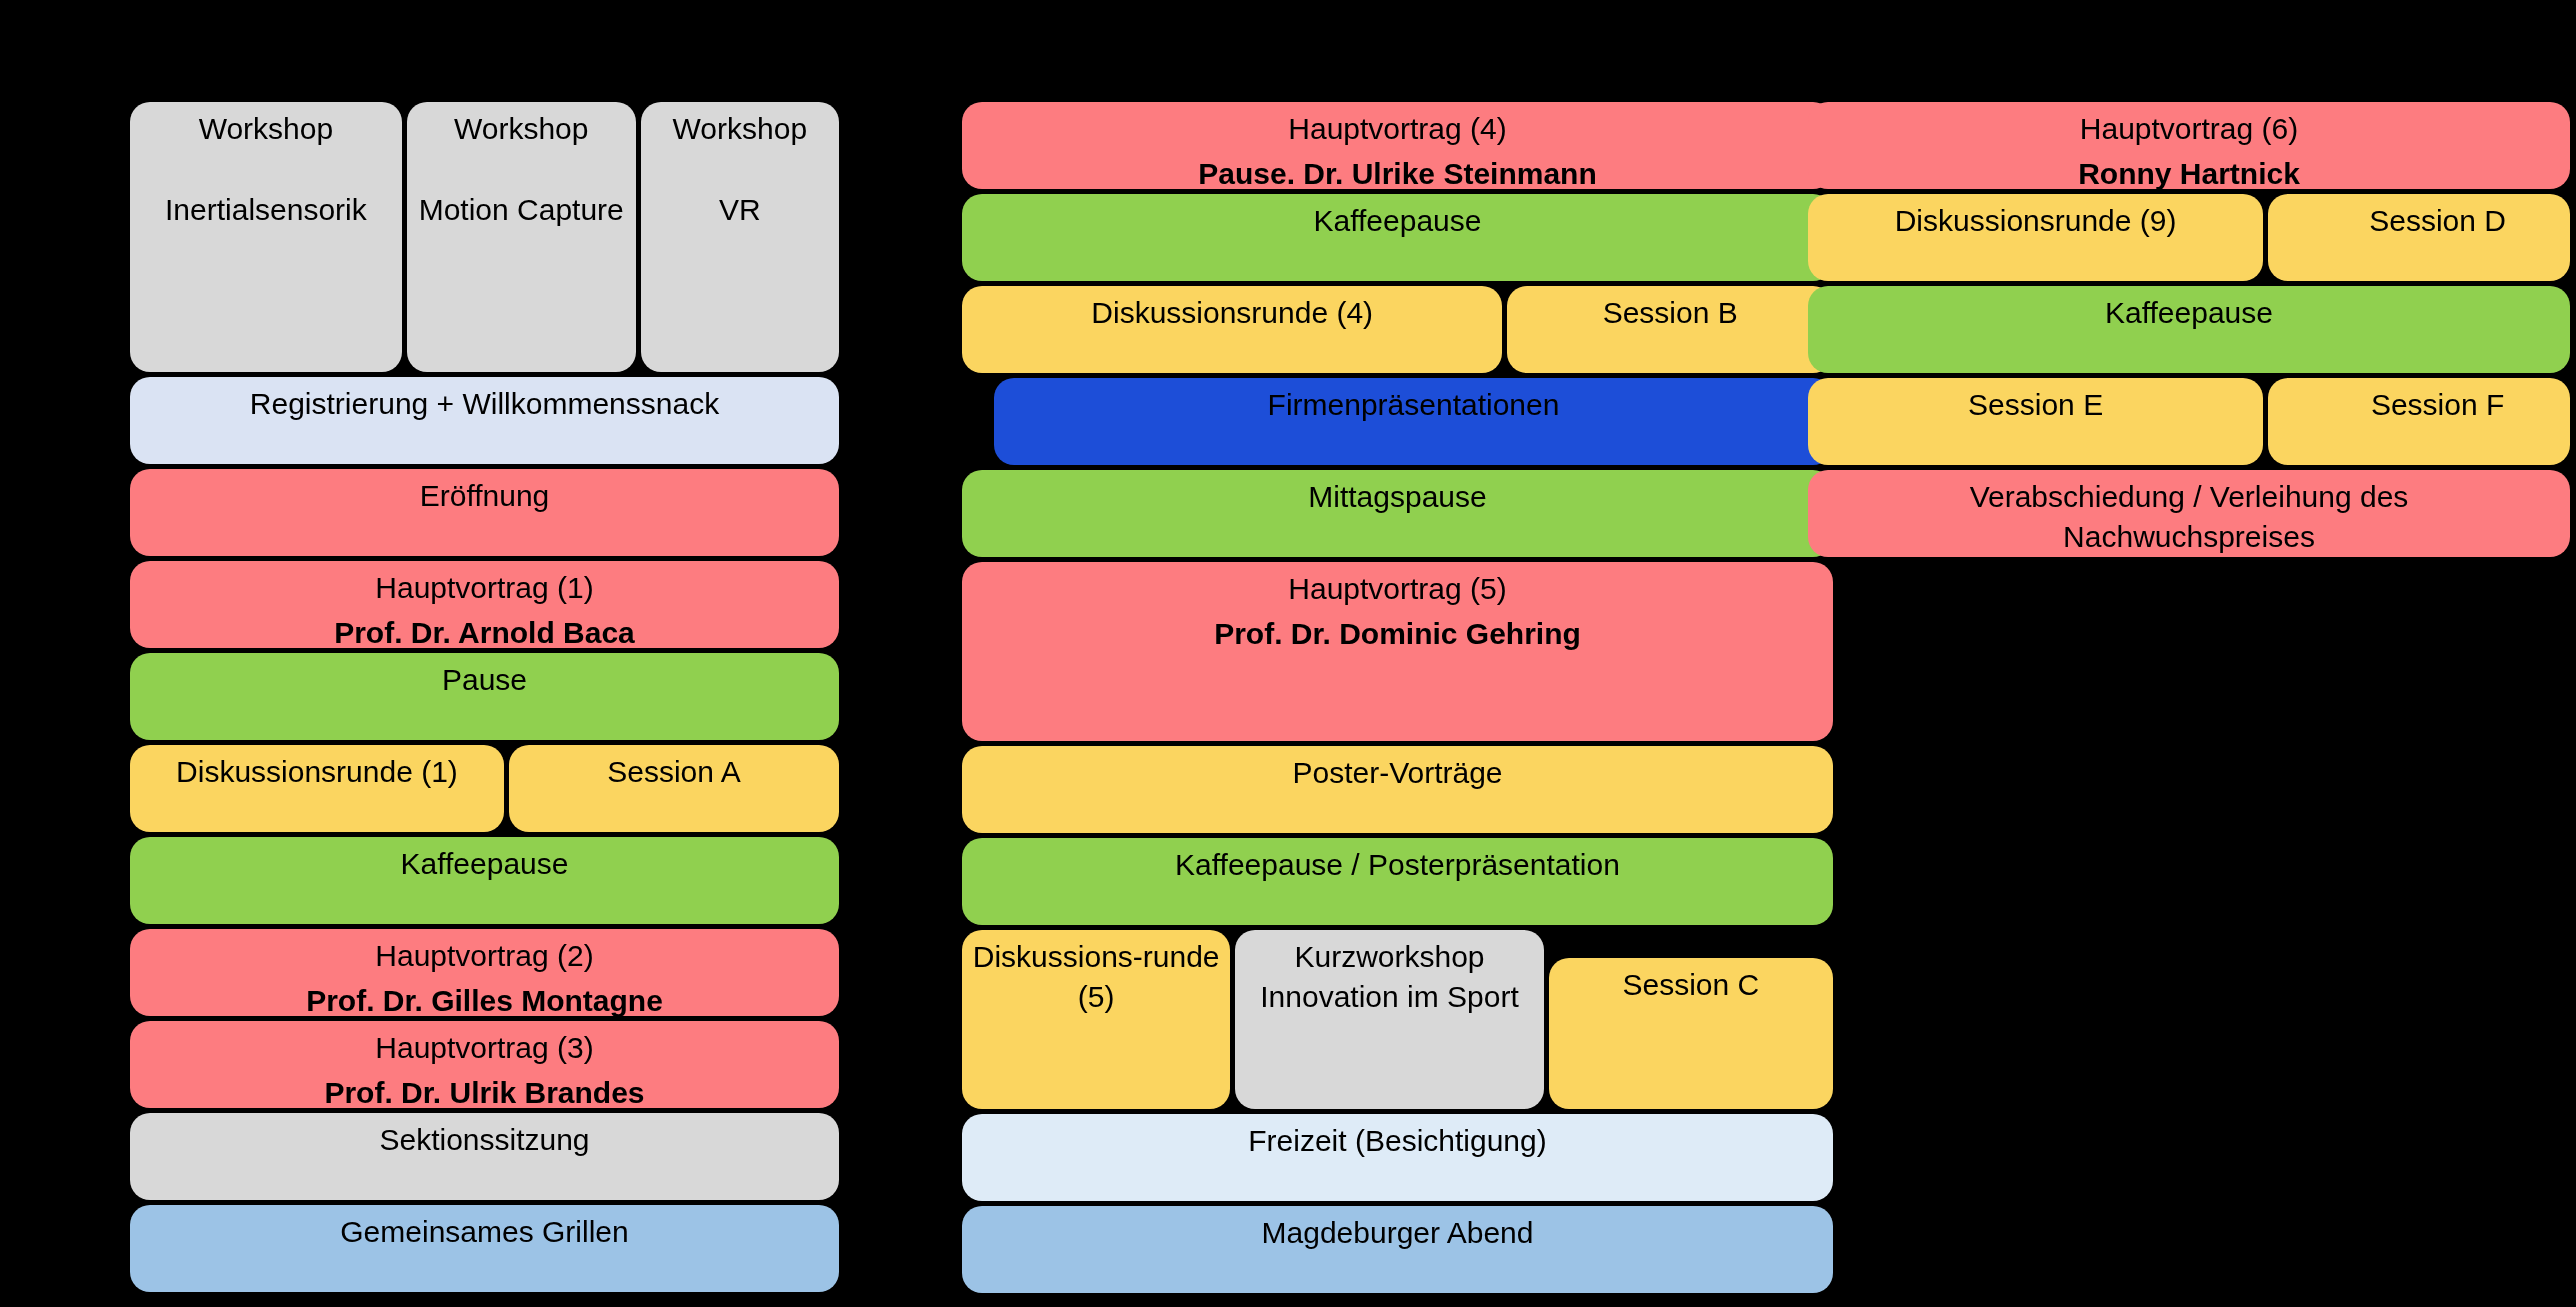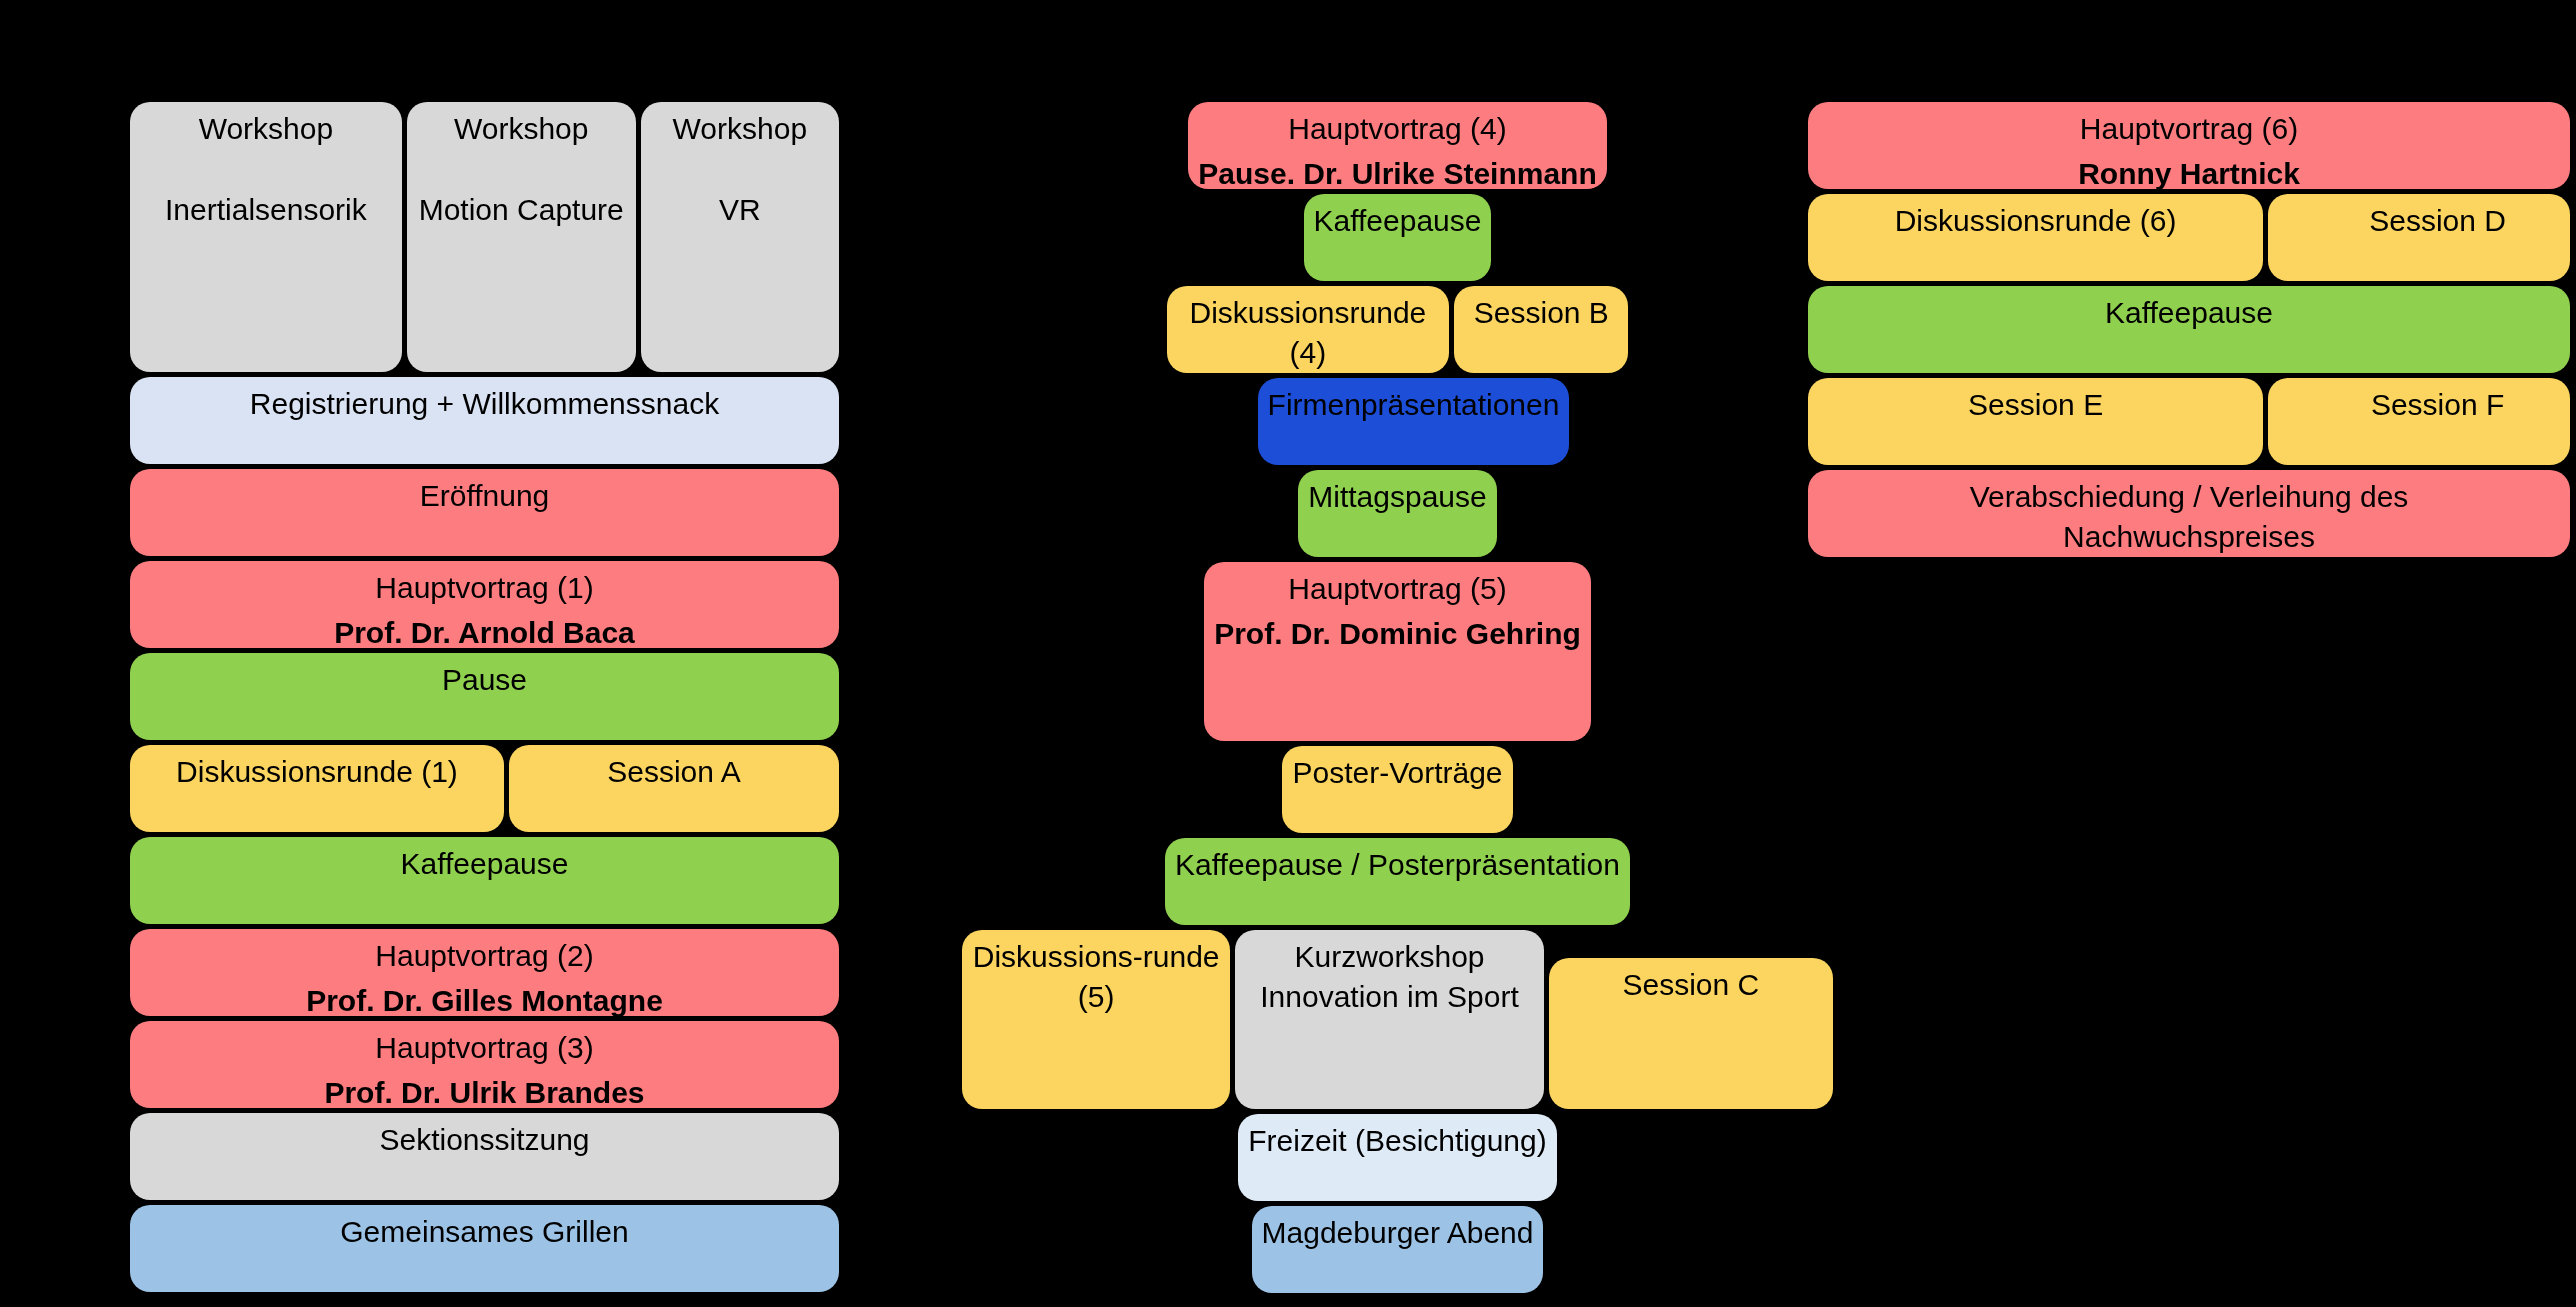--- a/index.html
+++ b/index.html
@@ -16,21 +16,21 @@
     color: #000000;
   }
   .day-col {
     position: absolute;
     top: 102px;
     display: flex;
     flex-direction: column;
     gap: 5px;
   }
   #day1-col { left: 130px;  width: 709px;  }
-  #day2-col { left: 962px; width: 871px; align-items: center; }
+  #day2-col { left: 962px; width: 871px; }
   #day3-col { left: 1808px; width: 762px; }
 
   .row {
     display: flex;
     gap: 5px;
     height: 87px;
     flex: none;
   }
   .row.span2 { height: 179px; }
   .row.span3 { height: 270px; }
@@ -215,21 +215,21 @@
 
 <div class="day-col" id="day3-col">
   <div class="row">
     <div class="cell c-red">
       <div>Hauptvortrag (6)</div>
       <div class="speaker">Ronny Hartnick</div>
     </div>
   </div>
   <div class="row">
     <div class="cell c-yellow g64">
-      <div>Diskussionsrunde (6)</div>
+      <div>Diskussionsrunde (9)</div>
     </div>
     <div class="cell c-yellow g36b">
       <div>Session D</div>
     </div>
   </div>
   <div class="row">
     <div class="cell c-green">
       <div>Kaffeepause</div>
     </div>
   </div>

